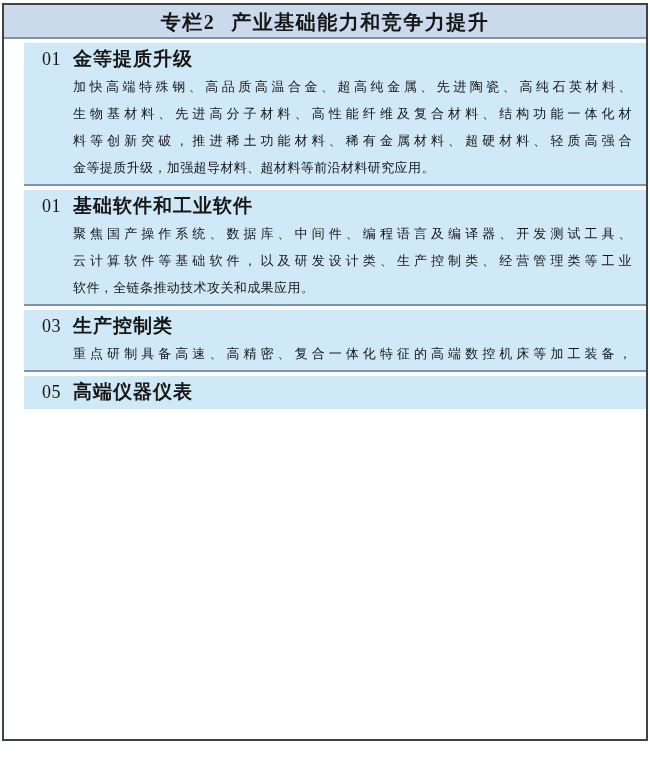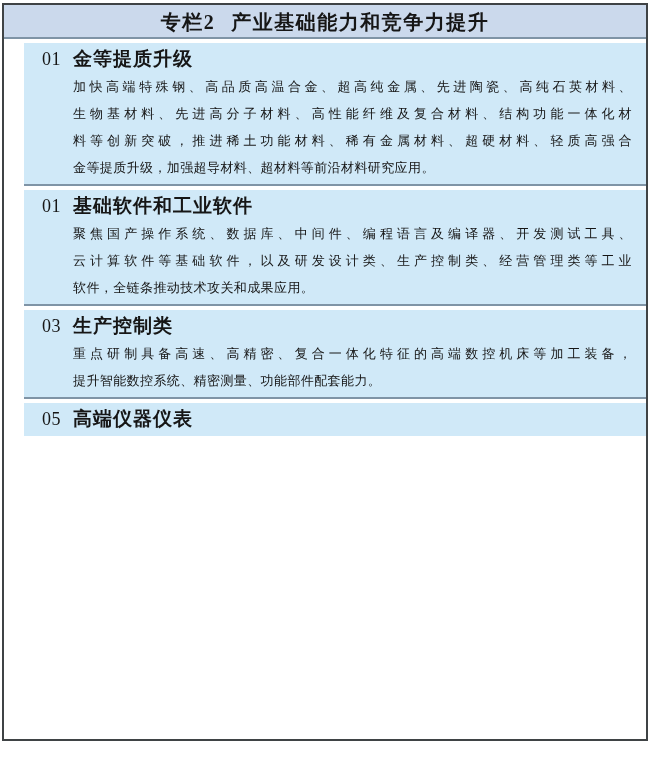--- a/index.html
+++ b/index.html
@@ -96,21 +96,20 @@
           </div>
   </section>
 
   <section class="sec">
     <div class="sec-title-row">
       <span class="sec-num">03</span>
       <span class="sec-title">生产控制类</span>
     </div>
     <div class="sec-body">
             <div class="pl">重点研制具备高速、高精密、复合一体化特征的高端数控机床等加工装备，</div>
-            <div class="pl pl-last">提升智能数控系统、精密测量、功能部件配套能力。</div>
           </div>
   </section>
 
   <section class="sec">
     <div class="sec-title-row">
       <span class="sec-num">05</span>
       <span class="sec-title">高端仪器仪表</span>
     </div>
 
   </section>

